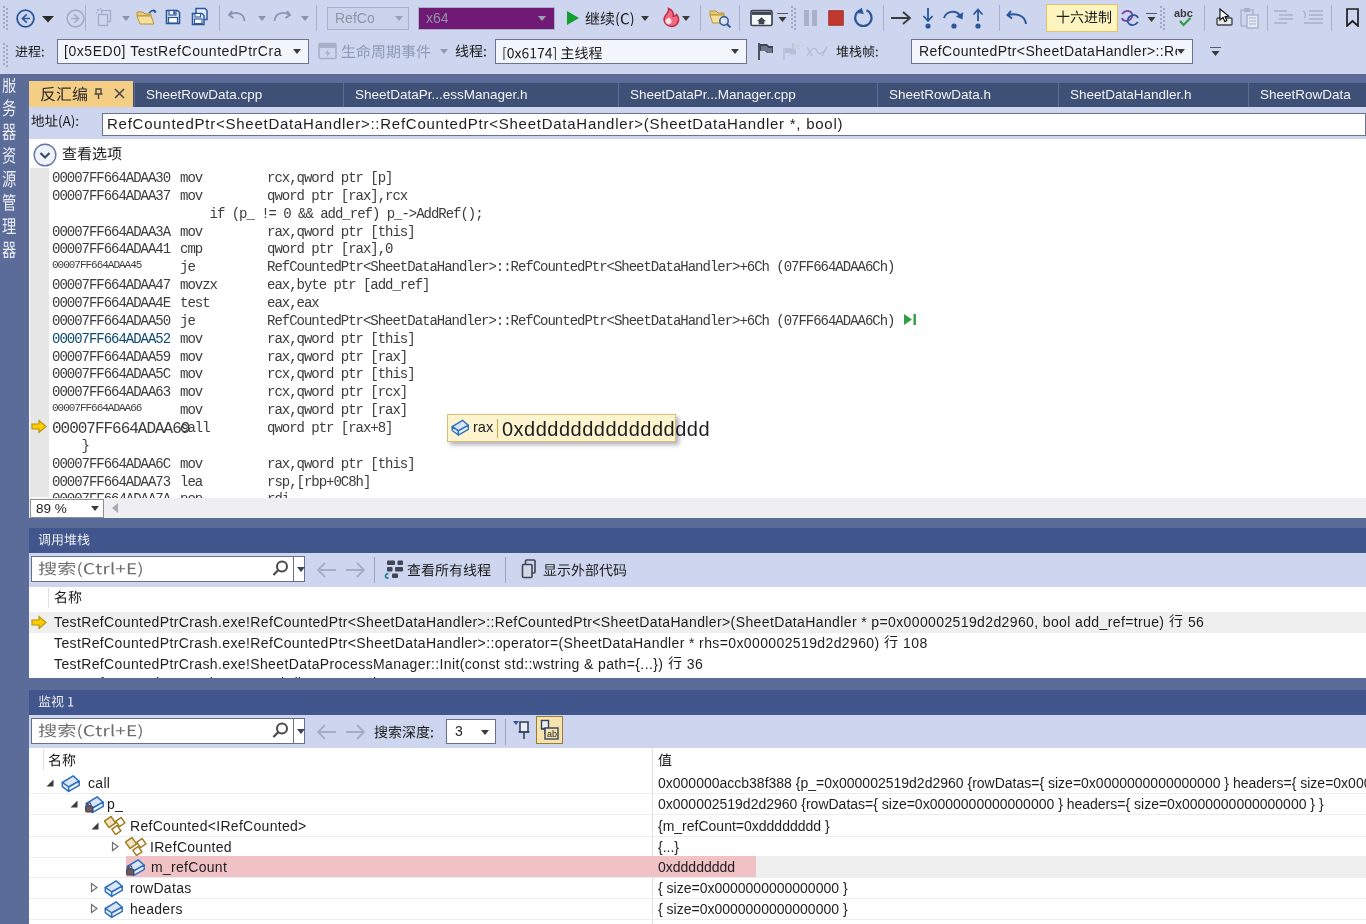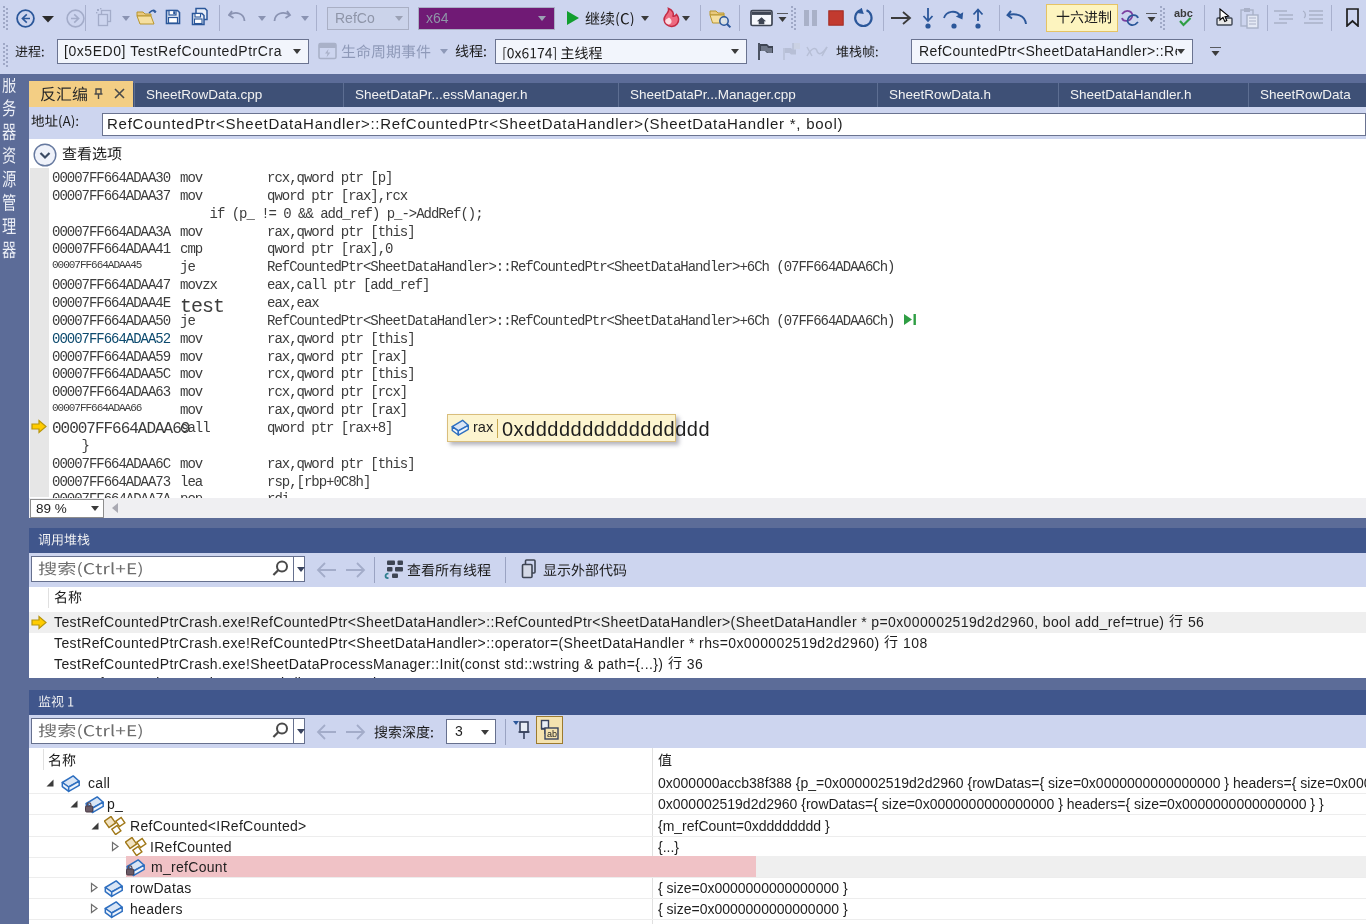--- a/index.html
+++ b/index.html
@@ -393,23 +393,23 @@
 <div class="abs mono" style="left:180px;top:223.5px;font-size:14px;letter-spacing:-1.02px;color:#3C3C3C;white-space:pre">mov</div>
 <div class="abs mono" style="left:267px;top:223.5px;font-size:14px;letter-spacing:-1.02px;color:#3C3C3C;white-space:pre">rax,qword ptr [this]</div>
 <div class="abs mono" style="left:52px;top:241.4px;font-size:14px;letter-spacing:-1.02px;color:#3C3C3C;white-space:pre">00007FF664ADAA41</div>
 <div class="abs mono" style="left:180px;top:241.4px;font-size:14px;letter-spacing:-1.02px;color:#3C3C3C;white-space:pre">cmp</div>
 <div class="abs mono" style="left:267px;top:241.4px;font-size:14px;letter-spacing:-1.02px;color:#3C3C3C;white-space:pre">qword ptr [rax],0</div>
 <div class="abs mono" style="left:52px;top:259.2px;font-size:11px;letter-spacing:-1.02px;color:#3C3C3C;white-space:pre">00007FF664ADAA45</div>
 <div class="abs mono" style="left:180px;top:259.2px;font-size:14px;letter-spacing:-1.02px;color:#3C3C3C;white-space:pre">je</div>
 <div class="abs mono" style="left:267px;top:259.2px;font-size:14px;letter-spacing:-1.02px;color:#3C3C3C;white-space:pre">RefCountedPtr&lt;SheetDataHandler&gt;::RefCountedPtr&lt;SheetDataHandler&gt;+6Ch (07FF664ADAA6Ch)</div>
 <div class="abs mono" style="left:52px;top:277.1px;font-size:14px;letter-spacing:-1.02px;color:#3C3C3C;white-space:pre">00007FF664ADAA47</div>
 <div class="abs mono" style="left:180px;top:277.1px;font-size:14px;letter-spacing:-1.02px;color:#3C3C3C;white-space:pre">movzx</div>
-<div class="abs mono" style="left:267px;top:277.1px;font-size:14px;letter-spacing:-1.02px;color:#3C3C3C;white-space:pre">eax,call ptr [add_ref]</div>
+<div class="abs mono" style="left:267px;top:277.1px;font-size:14px;letter-spacing:-1.02px;color:#3C3C3C;white-space:pre">eax,byte ptr [add_ref]</div>
 <div class="abs mono" style="left:52px;top:295.0px;font-size:14px;letter-spacing:-1.02px;color:#3C3C3C;white-space:pre">00007FF664ADAA4E</div>
-<div class="abs mono" style="left:180px;top:295.0px;font-size:20px;letter-spacing:-1.02px;color:#3C3C3C;white-space:pre">test</div>
+<div class="abs mono" style="left:180px;top:295.0px;font-size:14px;letter-spacing:-1.02px;color:#3C3C3C;white-space:pre">test</div>
 <div class="abs mono" style="left:267px;top:295.0px;font-size:14px;letter-spacing:-1.02px;color:#3C3C3C;white-space:pre">eax,eax</div>
 <div class="abs mono" style="left:52px;top:312.8px;font-size:14px;letter-spacing:-1.02px;color:#3C3C3C;white-space:pre">00007FF664ADAA50</div>
 <div class="abs mono" style="left:180px;top:312.8px;font-size:14px;letter-spacing:-1.02px;color:#3C3C3C;white-space:pre">je</div>
 <div class="abs mono" style="left:267px;top:312.8px;font-size:14px;letter-spacing:-1.02px;color:#3C3C3C;white-space:pre">RefCountedPtr&lt;SheetDataHandler&gt;::RefCountedPtr&lt;SheetDataHandler&gt;+6Ch (07FF664ADAA6Ch)</div>
 <div style="position:absolute;left:903px;top:313.30000000000007px;line-height:0"><svg width="14" height="13">
         <path d="M1 1 L9 6.5 L1 12 z" fill="#2F9E44"></path>
         <rect x="10.5" y="1" width="2.4" height="11" fill="#2F9E44"></rect>
       </svg></div>
 <div class="abs mono" style="left:52px;top:330.7px;font-size:14px;letter-spacing:-1.02px;color:#0c4a6e;white-space:pre">00007FF664ADAA52</div>
 <div class="abs mono" style="left:180px;top:330.7px;font-size:14px;letter-spacing:-1.02px;color:#3C3C3C;white-space:pre">mov</div>
@@ -654,20 +654,21 @@
           <path d="M1.3 7.5 L12.2 0.9 L18.2 6.2 L7.7 12 z" fill="#D9E5F5"></path>
           <path d="M1.3 7.5 L1.3 11.6 L7.7 16.4 L7.7 12 z" fill="#EFF4FB"></path>
           <path d="M7.7 12 L7.7 16.4 L18.2 10.4 L18.2 6.2 z" fill="#EFF4FB"></path>
         </g>
         <g>
           <rect x="0.5" y="10" width="7.2" height="6" rx="1.2" fill="#6B5B66" stroke="#4A3A45" stroke-width="1"></rect>
           <path d="M2.3 10 V8.6 a1.8 1.8 0 0 1 3.6 0 V10" fill="none" stroke="#5A4A55" stroke-width="1.2"></path>
         </g>
       </svg></div>
 <div class="abs" style="left:151px;top:859px;font-size:14px;color:#1E1E1E;white-space:nowrap;letter-spacing:0.3px">m_refCount</div>
+<div class="abs" style="left:658px;top:859px;font-size:14px;color:#1E1E1E;white-space:nowrap;width:708px;overflow:hidden">0xdddddddd</div>
 <div class="abs" style="left:29px;top:898px;width:1337px;height:1px;background:#EDEDED"></div>
 <div style="position:absolute;left:90px;top:882px;line-height:0"><svg width="9" height="11">
         <path d="M1.5 1.5 L7 5.5 L1.5 9.5 z" fill="none" stroke="#6E6E6E" stroke-width="1.2"></path>
       </svg></div>
 <div style="position:absolute;left:104px;top:880px;line-height:0"><svg width="20" height="18">
         <g stroke="#2E6FC0" stroke-width="1.5" stroke-linejoin="round">
           <path d="M1.3 7.5 L12.2 0.9 L18.2 6.2 L7.7 12 z" fill="#D9E5F5"></path>
           <path d="M1.3 7.5 L1.3 11.6 L7.7 16.4 L7.7 12 z" fill="#EFF4FB"></path>
           <path d="M7.7 12 L7.7 16.4 L18.2 10.4 L18.2 6.2 z" fill="#EFF4FB"></path>
         </g>

